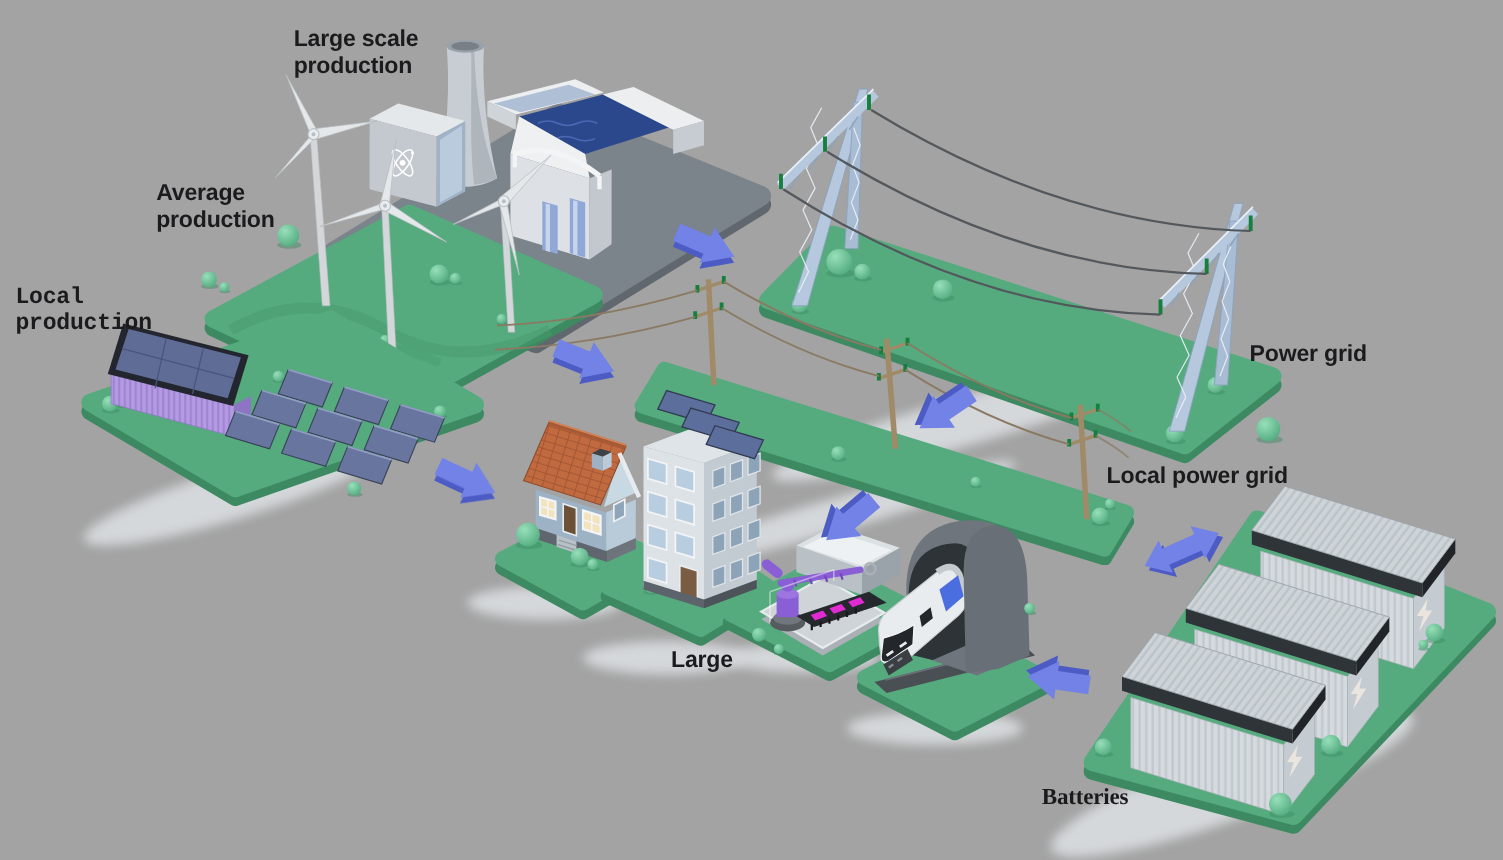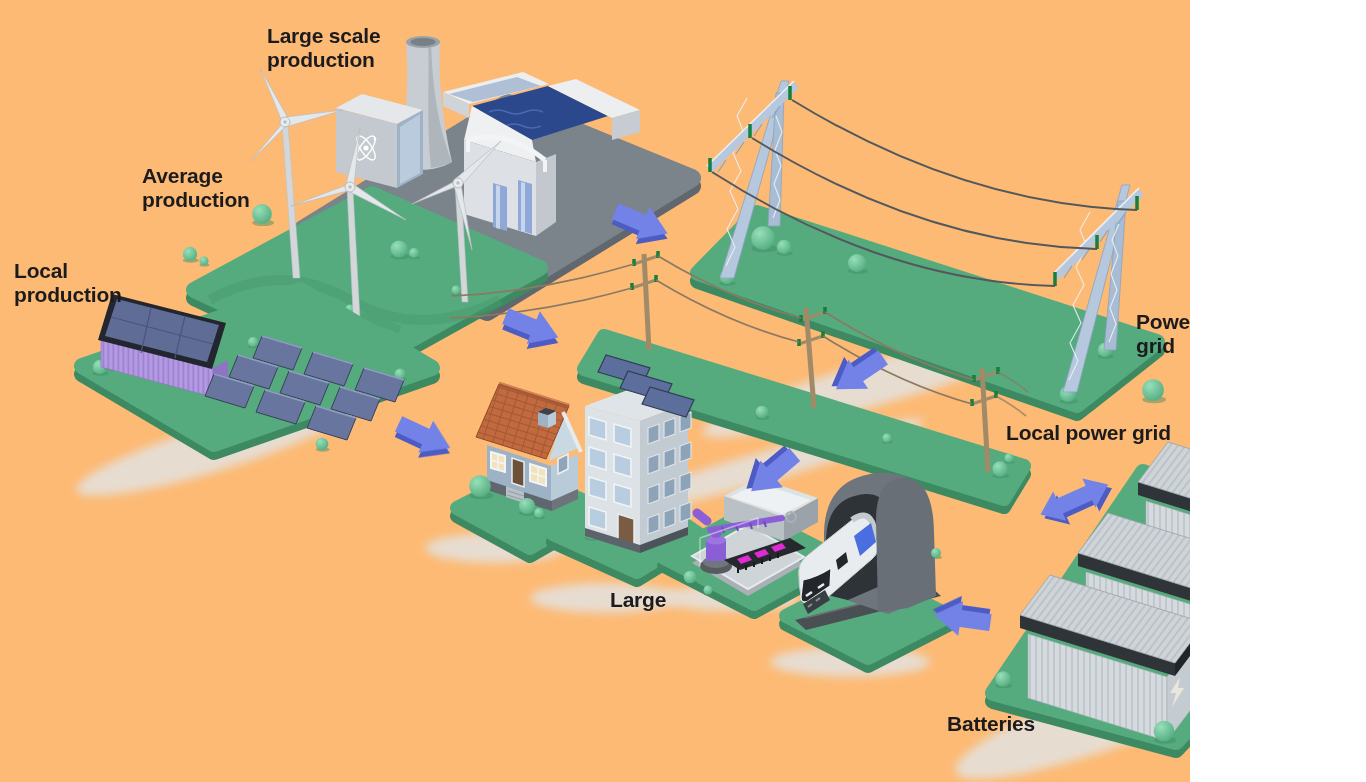--- a/index.html
+++ b/index.html
@@ -1,16 +1,16 @@
 <!DOCTYPE html>
 <html><head>
 <meta charset="utf-8">
 <style>
   html,body{margin:0;padding:0;background:#ffffff;}
-  .stage{position:relative;width:1190px;height:782px;background:#fdba74;overflow:hidden;
+  .stage{position:relative;width:1366px;height:782px;background:#a3a3a3;overflow:hidden;
          font-family:"Liberation Sans",sans-serif;}
   .stage svg{position:absolute;left:0;top:0;}
   .lbl{position:absolute;font:700 21px/24px "Liberation Sans",sans-serif;color:#1b1b1d;
        white-space:pre-line;letter-spacing:-0.2px;}
   .arr-dark{fill:#4d5cc5;}
   .arr-main{fill:#7282e6;}
   .wire{fill:none;stroke:#53585d;stroke-width:2;}
   .lwire{fill:none;stroke:#8a7a63;stroke-width:1.7;}
   .lattice{stroke:#eaf1f8;stroke-width:1.1;fill:none;opacity:.9;}
   .insul{stroke:#157f3d;stroke-width:3.5;}
@@ -420,19 +420,19 @@
     <use href="#arrow3d" transform="translate(806,468) rotate(140)"></use>
     <use href="#arrowDbl" transform="translate(1034,500) rotate(-24)"></use>
     <use href="#arrow3d" transform="translate(988,640) rotate(188)"></use>
   </g>
 </svg>
 
 <div class="lbl" style="left:267px;top:24px;">Large scale
 production</div>
 <div class="lbl" style="left:142px;top:152px;margin-top:12px;">Average
 production</div>
-<div class="lbl" style="left:14px;top:259px;">Local
+<div class="lbl" style="left:14px;top:259px;font-family:Liberation Mono, monospace;">Local
 production</div>
 <div class="lbl" style="left:1136px;top:310px;">Power grid</div>
 <div class="lbl" style="left:1006px;top:421px;">Local power grid</div>
 <div class="lbl" style="left:610px;top:588px;">Large</div>
-<div class="lbl" style="left:947px;top:712px;">Batteries</div>
+<div class="lbl" style="left:947px;top:712px;font-family:Liberation Serif, serif;">Batteries</div>
 </div>
 
 </body></html>

